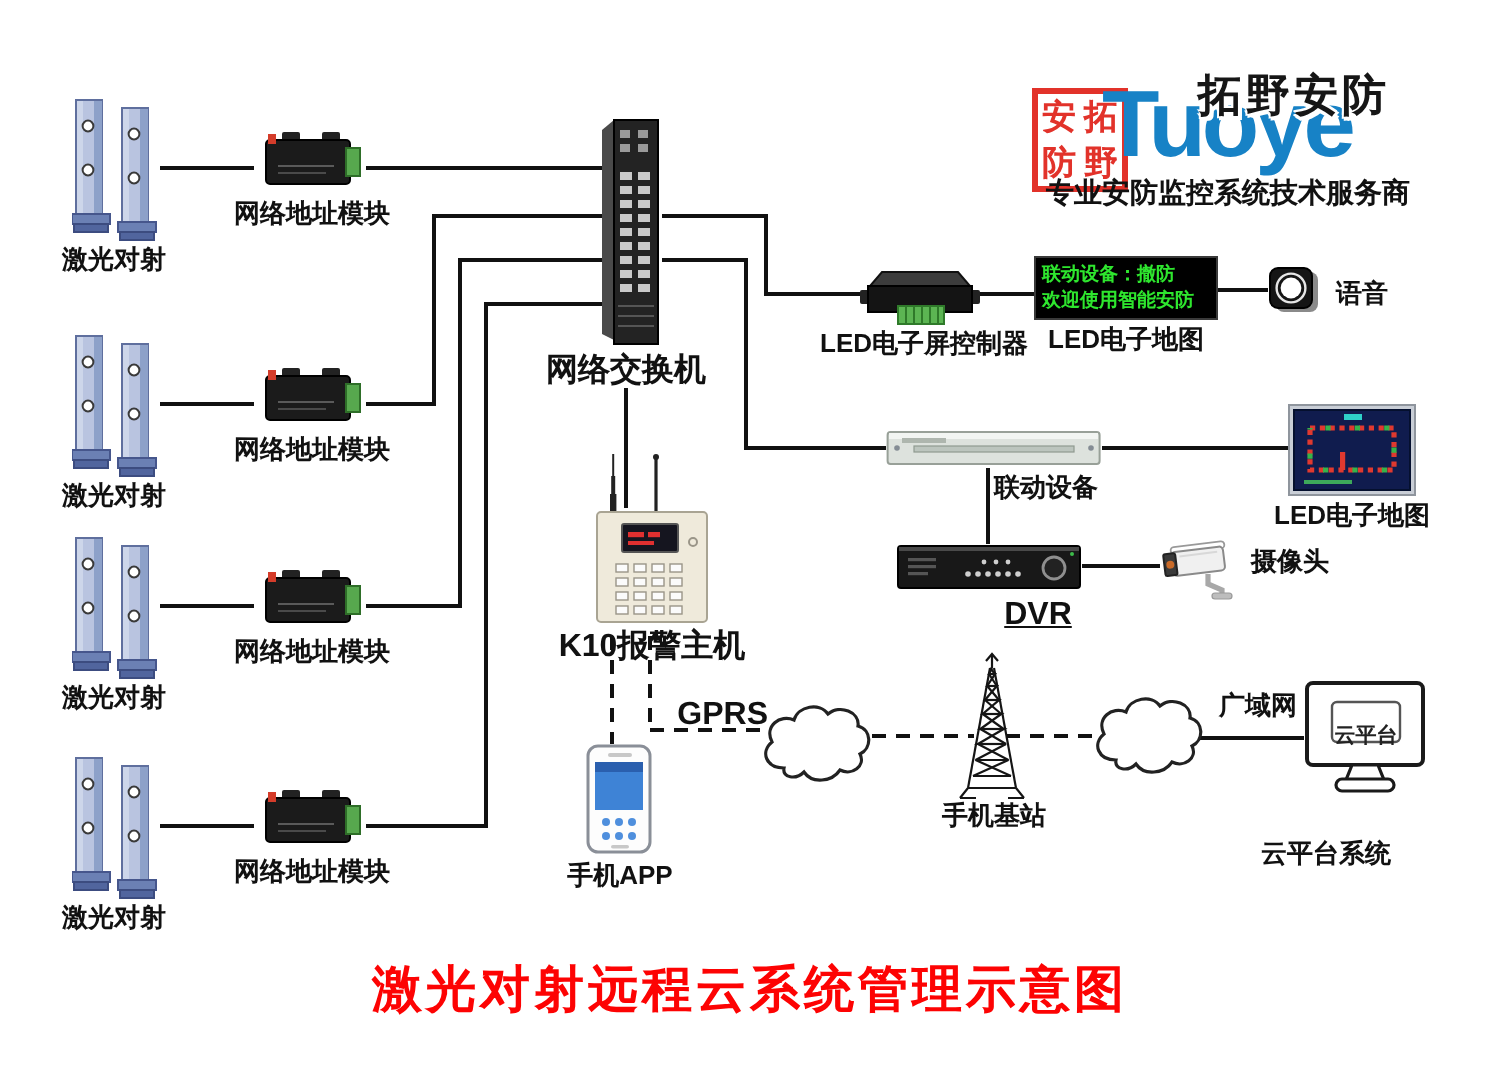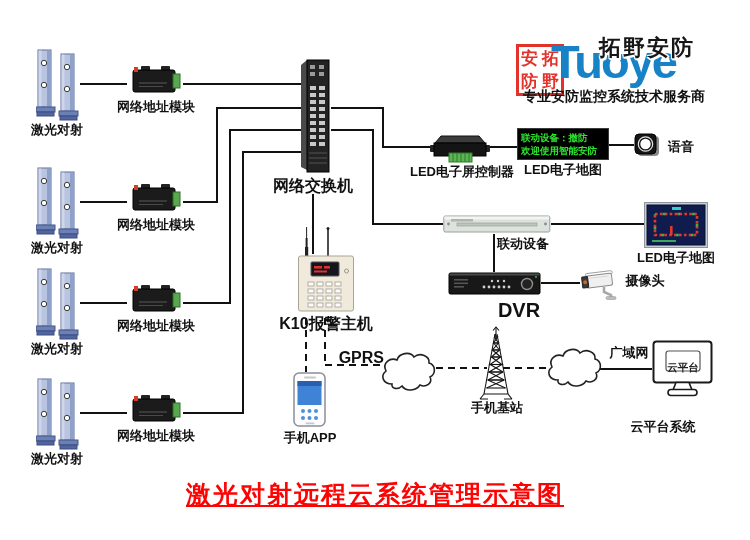--- a/index.html
+++ b/index.html
@@ -3,36 +3,36 @@
 <meta charset="utf-8">
 <style>
   html,body{margin:0;padding:0;background:#fff;}
   #stage{position:relative;width:750px;height:540px;background:#fff;overflow:hidden;
          font-family:"Liberation Sans",sans-serif;}
   #wires{position:absolute;left:0;top:0;z-index:1;}
   .dev{position:absolute;z-index:2;}
   .lbl{position:absolute;z-index:3;font:bold 13px "Liberation Sans",sans-serif;color:#111;
        text-align:center;line-height:1.15;white-space:nowrap;}
   .lbl14{font-size:16px;}
-  .lbl16{font-size:20px;}
+  .lbl16{font-size:16px;text-decoration:underline;}
   .ledtext{position:absolute;z-index:4;font:bold 9.5px "Liberation Sans",sans-serif;
            line-height:13px;text-align:left;letter-spacing:0;}
   .montext{position:absolute;z-index:4;font:bold 10.5px "Liberation Sans",sans-serif;color:#222;text-align:center;}
   #seal{position:absolute;z-index:3;left:516px;top:44px;width:42px;height:46px;border:3px solid #e2322a;
         display:grid;grid-template-columns:1fr 1fr;grid-template-rows:1fr 1fr;background:#fff;}
   #seal span{display:flex;align-items:center;justify-content:center;font:bold 17px "Liberation Serif",serif;}
   #tuoye{position:absolute;z-index:3;left:551px;top:34px;font:800 47px "Liberation Sans",sans-serif;
          letter-spacing:-2px;}
   #brandcn{position:absolute;z-index:4;left:599px;top:33px;font:900 22px "Liberation Sans",sans-serif;
            color:#161616;letter-spacing:2px;
            text-shadow:2px 2px 0 #fff,-1px -1px 0 #fff,1px -1px 0 #fff,-1px 1px 0 #fff,2px 0 0 #fff,0 2px 0 #fff;}
   #tagline{position:absolute;z-index:3;left:514px;top:88px;width:200px;text-align:center;
            font:800 14px "Liberation Sans",sans-serif;color:#111;}
   #title{position:absolute;z-index:3;left:165px;top:478px;width:420px;text-align:center;
-         font:bold 25px "Liberation Sans",sans-serif;letter-spacing:2px;text-decoration:underline;}
+         font:bold 25px "Liberation Sans",sans-serif;letter-spacing:2px;}
   .hidden-defs{position:absolute;width:0;height:0;overflow:hidden;}
 </style>
 </head>
 <body>
 
 <svg class="hidden-defs" aria-hidden="true">
   <defs>
     <g id="lpost">
       <rect x="2" y="2" width="13" height="57" fill="#b9c4e0" stroke="#5f6f9e" stroke-width="1"></rect>
       <rect x="11" y="2.5" width="4" height="56" fill="#8da1c9"></rect>

